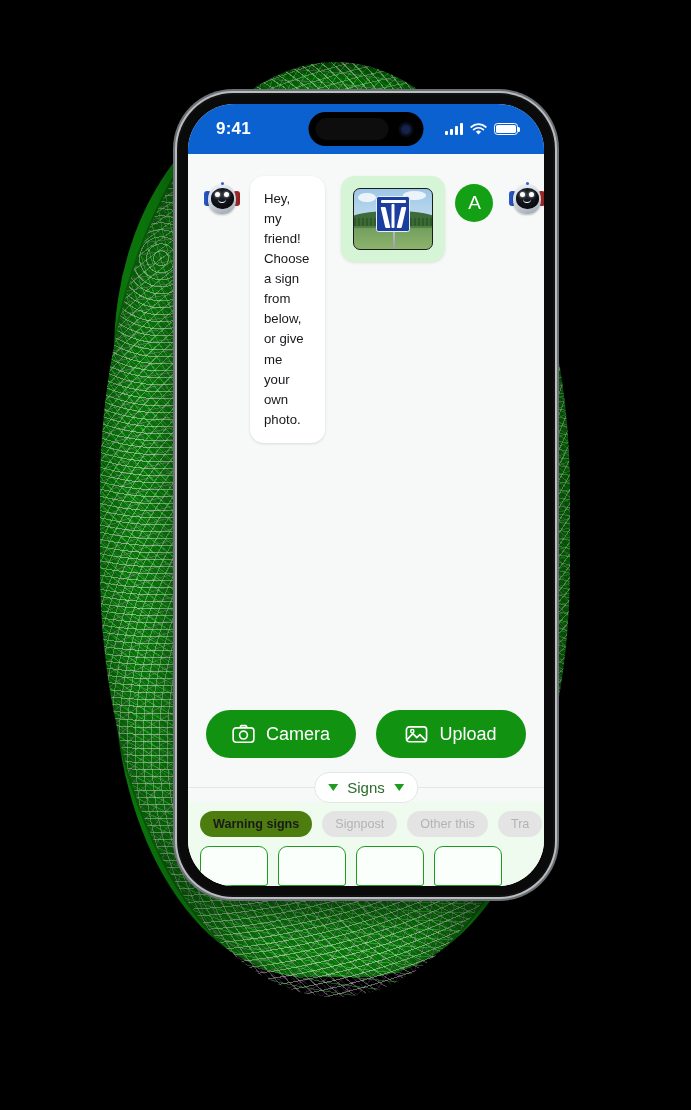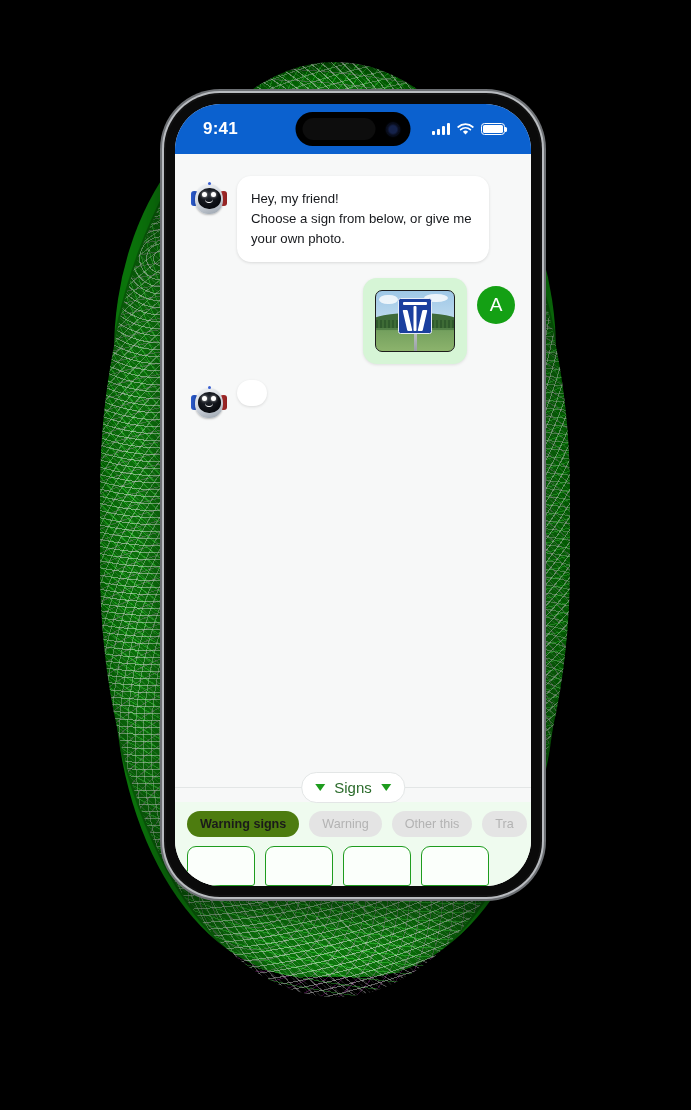--- a/index.html
+++ b/index.html
@@ -39,21 +39,21 @@
     mix-blend-mode:screen;
   }
   .blob-edge{
     position:absolute; inset:-2px;
     border-radius:50% / 46%;
     box-shadow: inset 0 0 26px 12px rgba(0,0,0,.30);
   }
 
   
   .phone{
-    position:absolute; left:166px; top:95px; width:374px; height:800px;
+    position:absolute; left:179px; top:95px; width:374px; height:800px;
     background:#0a0a0a;
     border-radius:54px;
     box-shadow:
       0 0 0 2px #111,
       0 0 0 4px #b9bcc0,
       0 0 0 6px #6d7074,
       0 18px 40px rgba(0,0,0,.55);
     overflow:hidden;
   }
   .screen{
@@ -119,21 +119,21 @@
   .infoicon{
     width:21px; height:21px; border:1.7px solid #fff; border-radius:50%;
     display:inline-flex; align-items:center; justify-content:center;
     font-size:13px; font-style:italic; font-family:"Liberation Serif", serif;
     color:#fff; line-height:1; pointer-events:auto; cursor:pointer;
   }
 
   
   .chat{
     flex:1 1 auto; background:#f7f8f8; padding:22px 16px 0 16px;
-    display:flex; flex-direction:column; gap:16px; overflow:hidden;
+    display:flex; gap:16px; overflow:hidden;
   }
   .row{ display:flex; align-items:flex-start; gap:10px; }
   .row.right{ justify-content:flex-end; align-items:flex-start; }
 
   .avatar-bot{
     flex:0 0 auto; width:36px; height:34px; position:relative; margin-top:6px;
   }
   .bot-ear{
     position:absolute; top:9px; width:7px; height:15px; border-radius:3px;
   }
@@ -369,34 +369,52 @@
             <div class="bot-eye l"></div>
             <div class="bot-eye r"></div>
             <div class="bot-mouth"></div>
           </div>
           <div class="bubble">
           </div>
         </div>
 
       </div>
 
+      <div class="actions">
+        <button class="action-btn">
+          <svg width="23" height="20" viewBox="0 0 24 20">
+            <rect x="1.2" y="3.6" width="21.6" height="15" rx="3" fill="none" stroke="#fff" stroke-width="1.7"></rect>
+            <path d="M8 3.6l1.6-2.4h4.8L16 3.6" fill="none" stroke="#fff" stroke-width="1.7" stroke-linejoin="round"></path>
+            <circle cx="12" cy="11.1" r="4.1" fill="none" stroke="#fff" stroke-width="1.7"></circle>
+          </svg>
+          <span>Camera</span>
+        </button>
+        <button class="action-btn">
+          <svg width="23" height="20" viewBox="0 0 24 20">
+            <rect x="1.5" y="2.6" width="21" height="15.5" rx="3" fill="none" stroke="#fff" stroke-width="1.7"></rect>
+            <path d="M2.6 15.4l5.6-5.8 4.1 4.2 3.2-3.1 5.9 5.6" fill="none" stroke="#fff" stroke-width="1.7" stroke-linejoin="round" stroke-linecap="round"></path>
+            <circle cx="7.6" cy="7.1" r="1.7" fill="none" stroke="#fff" stroke-width="1.5"></circle>
+          </svg>
+          <span>Upload</span>
+        </button>
+      </div>
 
       <div class="signs-bar">
         <div class="divider"></div>
         <div class="signs-toggle">
           <span class="tri"></span>
           <span>Signs</span>
           <span class="tri"></span>
         </div>
       </div>
 
       <div class="tabs-area">
         <div class="tabs">
           <div class="chip active">Warning signs</div>
-          <div class="chip">Warning</div>
+          <div class="chip">Signpost</div>
           <div class="chip">Other this</div>
           <div class="chip">Tra</div>
         </div>
         <div class="cards">
           <div class="card"></div>
           <div class="card"></div>
           <div class="card"></div>
           <div class="card"></div>
         </div>
       </div>

